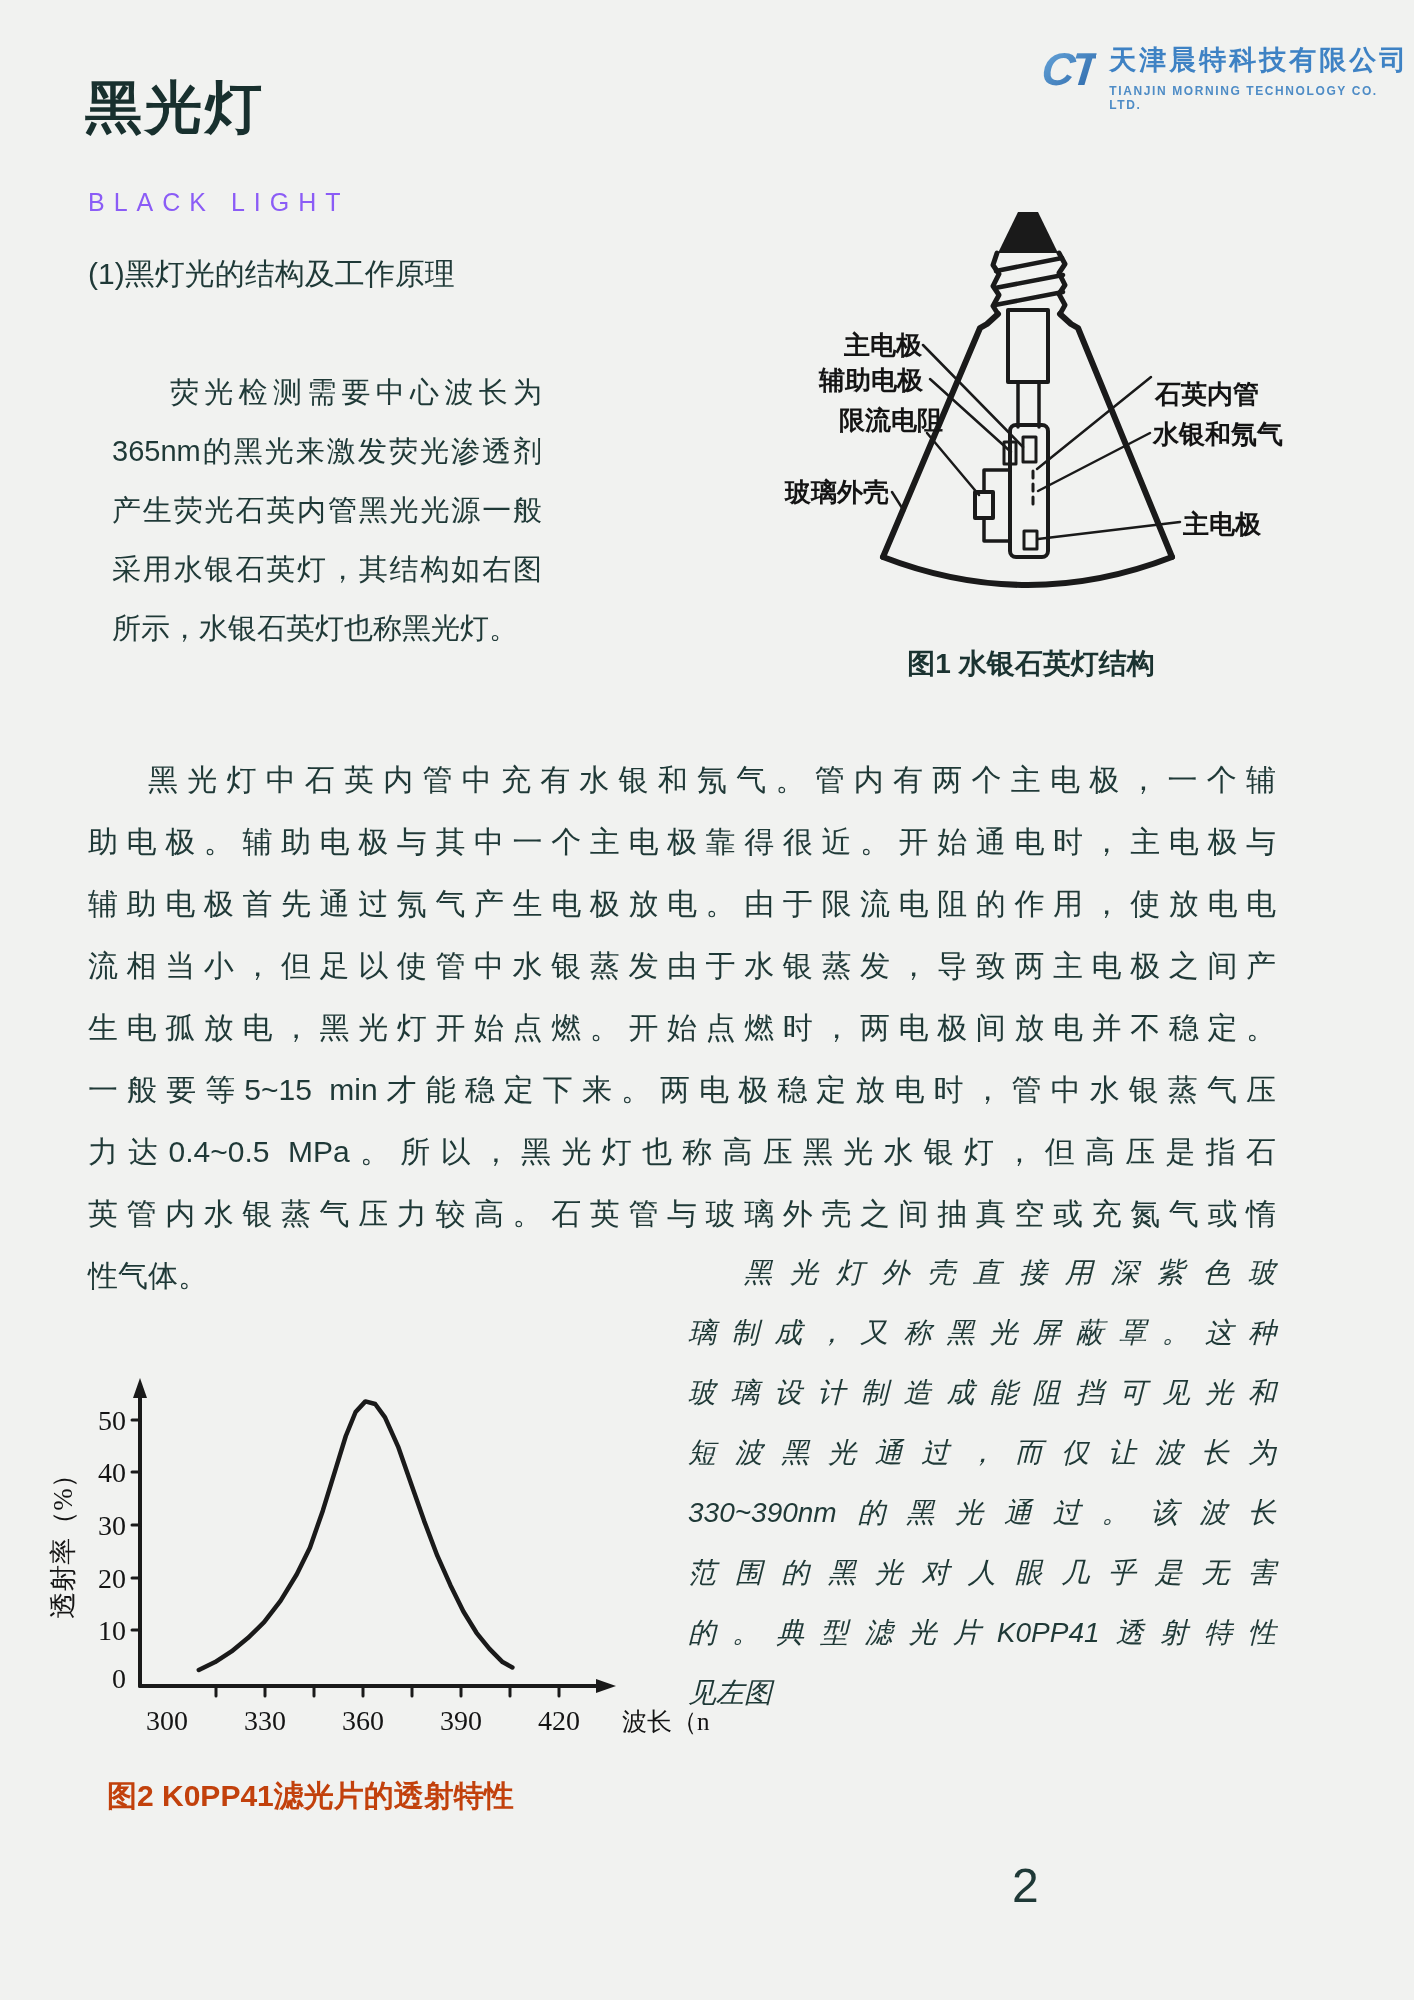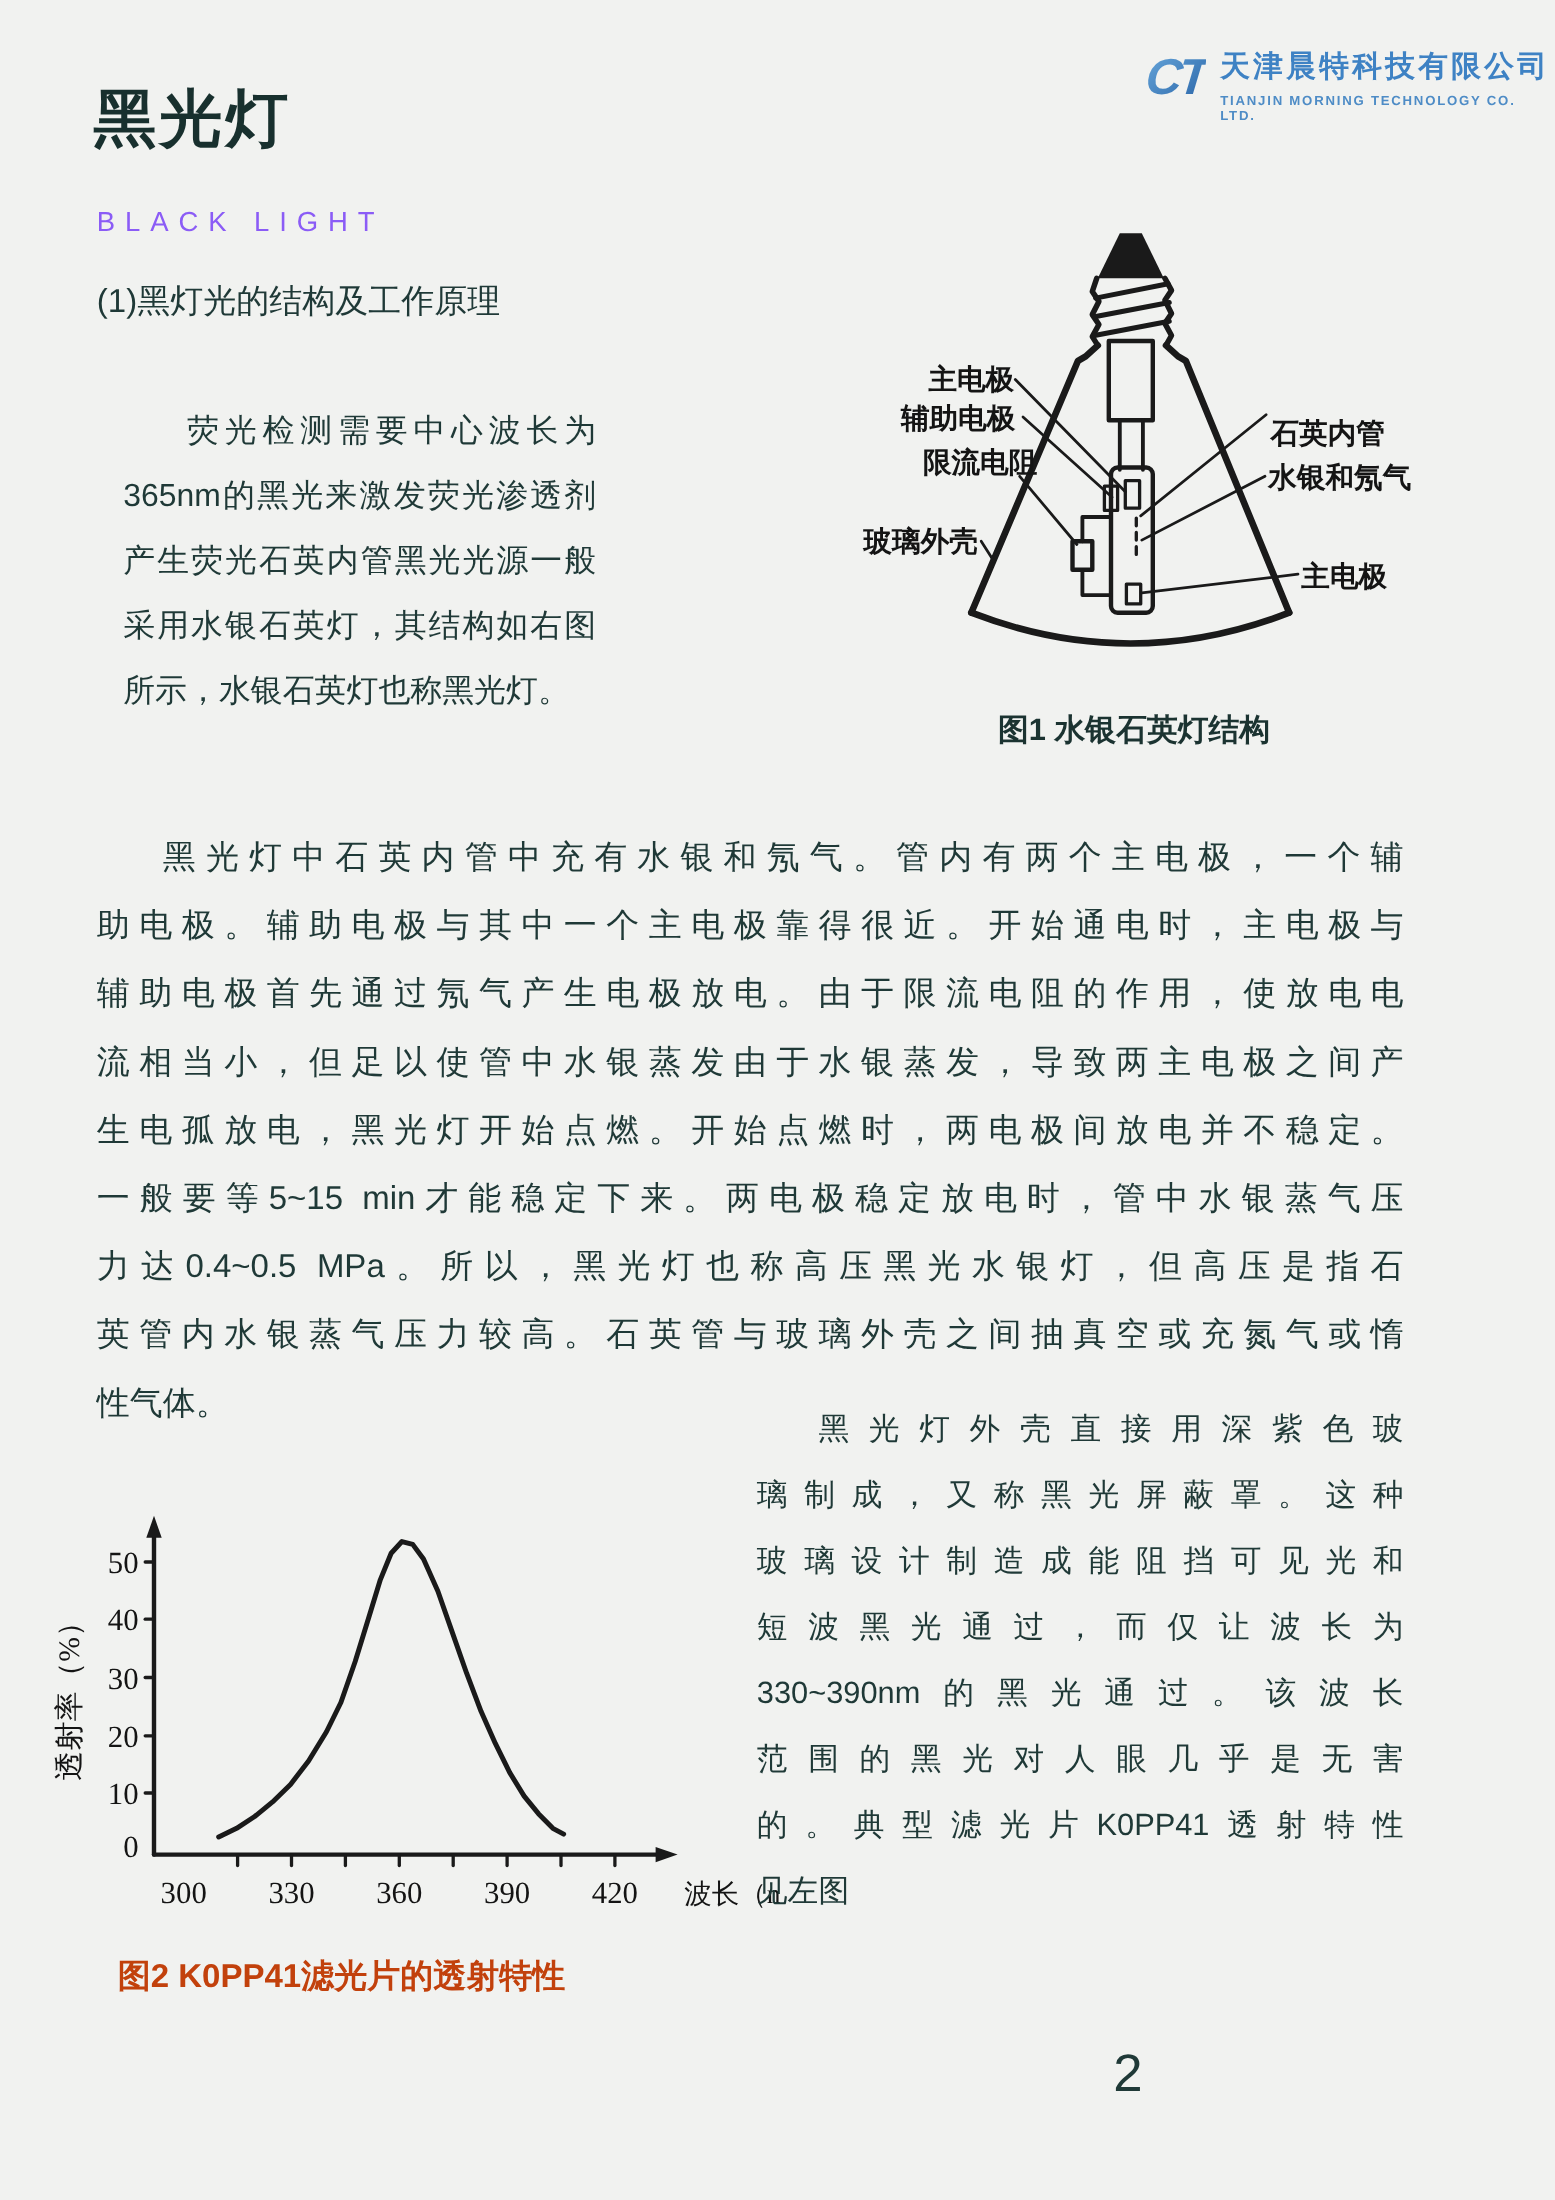--- a/index.html
+++ b/index.html
@@ -33,21 +33,21 @@
 
   
   .jline { text-align:justify; text-align-last:justify; white-space:nowrap; }
   .jline.last { text-align-last:left; }
   .jline.indent { text-indent:2em; }
   .para { position:absolute; color:#1f3937; }
   .intro-para { left:88px; top:363px; width:430px; font-size:29px;margin-left:24px; }
   .intro-para .jline { line-height:59px; height:59px; }
   .main-para { left:88px; top:749px; width:1188px; font-size:30px; }
   .main-para .jline { line-height:62px; height:62px; }
-  .right-para { left:688px; top:1269px; width:588px; font-size:28px; }
+  .right-para { left:688px; top:1243px; width:588px; font-size:28px;font-style:italic; }
   .right-para .jline { line-height:60px; height:60px; }
 
   
   .fig1 { position:absolute; left:775px; top:175px; width:540px; height:445px; }
   .fig1 svg { position:absolute; left:0; top:0; }
   .fig-label {
     position:absolute; font-size:26px; color:#141414;
     font-family:"Liberation Serif","DejaVu Serif",serif; font-weight:bold; white-space:nowrap;
   }
   .fig-label.r { text-align:right; }

